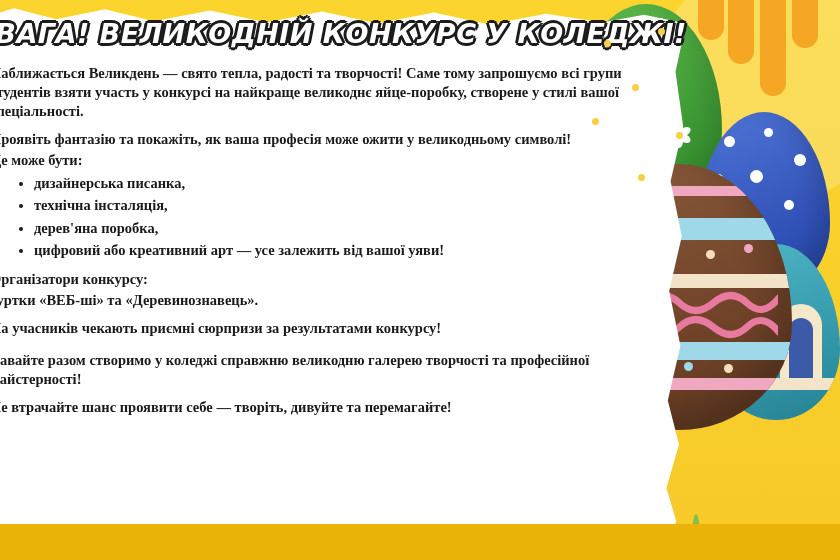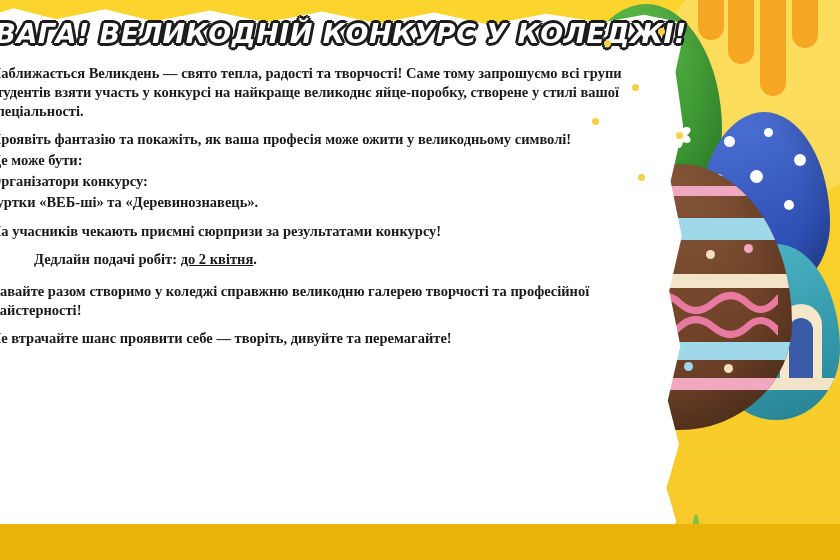--- a/index.html
+++ b/index.html
@@ -404,30 +404,32 @@
   <div class="paper"></div>
 
   <div class="content">
     <div class="title">УВАГА! ВЕЛИКОДНІЙ КОНКУРС У КОЛЕДЖІ!</div>
 
     <p class="para">Наближається Великдень — свято тепла, радості та творчості! Саме тому запрошуємо всі групи студентів взяти участь у конкурсі на найкраще великоднє яйце-поробку, створене у стилі вашої спеціальності.</p>
 
     <p class="para tight">Проявіть фантазію та покажіть, як ваша професія може ожити у великодньому символі!</p>
     <p class="para tight">Це може бути:</p>
 
+    <ul class="bullets">
+      <li>дизайнерська писанка,</li>
+      <li>технічна інсталяція,</li>
+      <li>дерев'яна поробка,</li>
+      <li>цифровий або креативний арт — усе залежить від вашої уяви!</li>
+    </ul>
 
     <p class="para tight">Організатори конкурсу:</p>
     <p class="para">гуртки «ВЕБ-ші» та «Деревинознавець».</p>
 
     <p class="para">На учасників чекають приємні сюрпризи за результатами конкурсу!</p>
 
-    <div class="deadline-item">
-      <span>Дедлайн подачі робіт:</span>
-      <span class="underline">до 2 квітня</span><span>.</span>
-    </div>
 
     <p class="para gap">Давайте разом створимо у коледжі справжню великодню галерею творчості та професійної майстерності!</p>
 
     <p class="para">Не втрачайте шанс проявити себе — творіть, дивуйте та перемагайте!</p>
 
   </div>
 
   <div class="grass"></div>
 </div>
 

